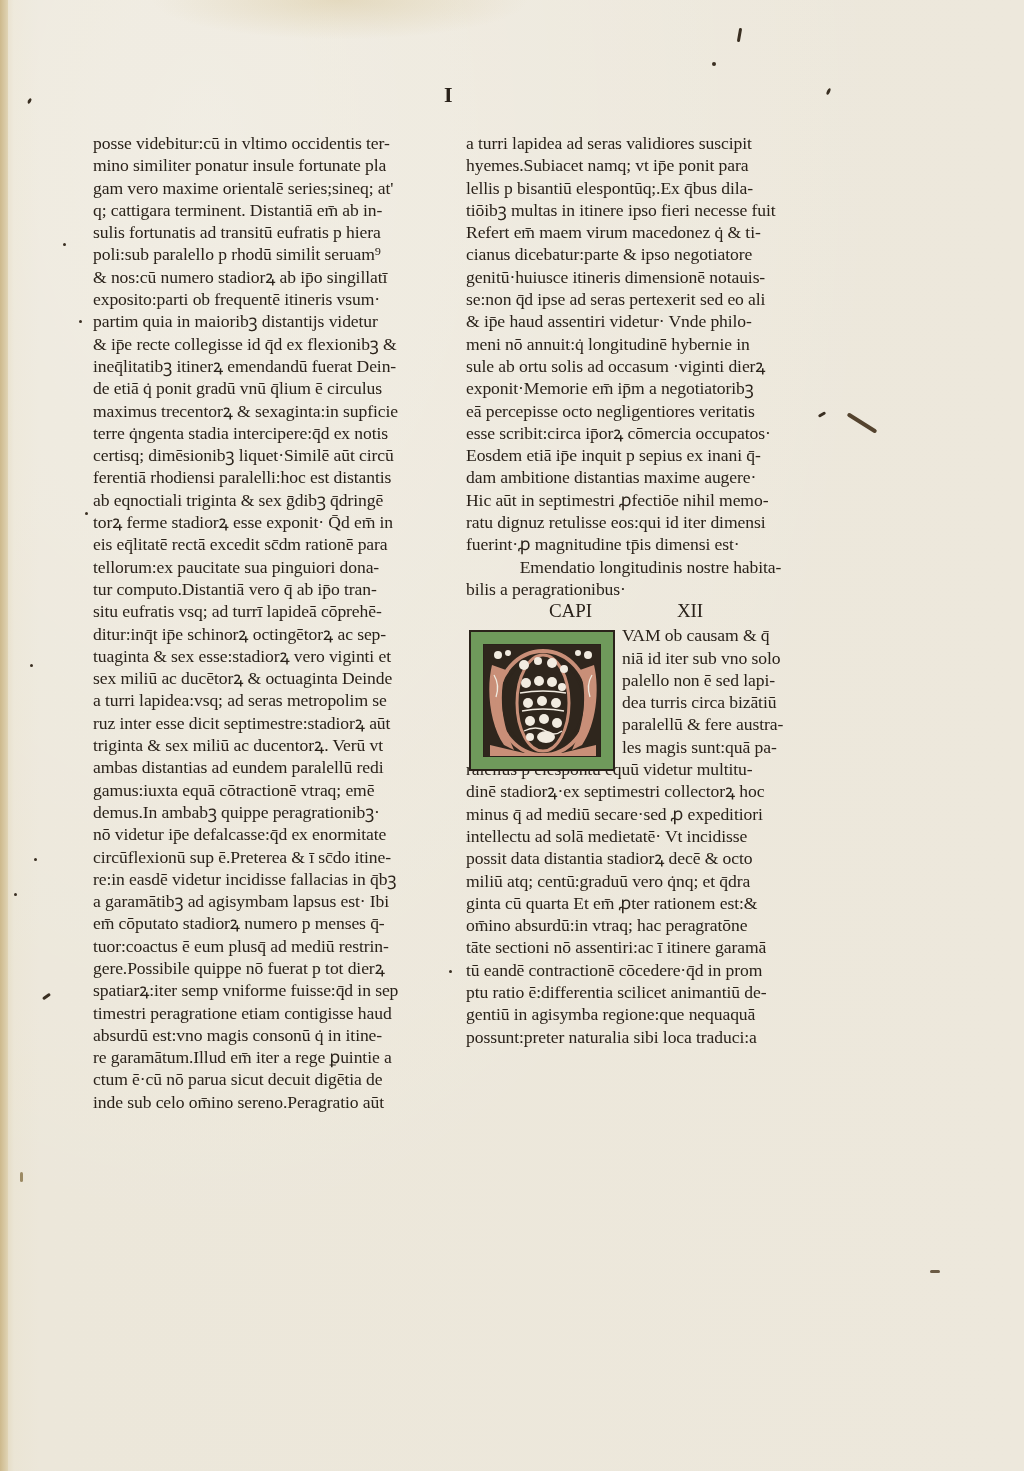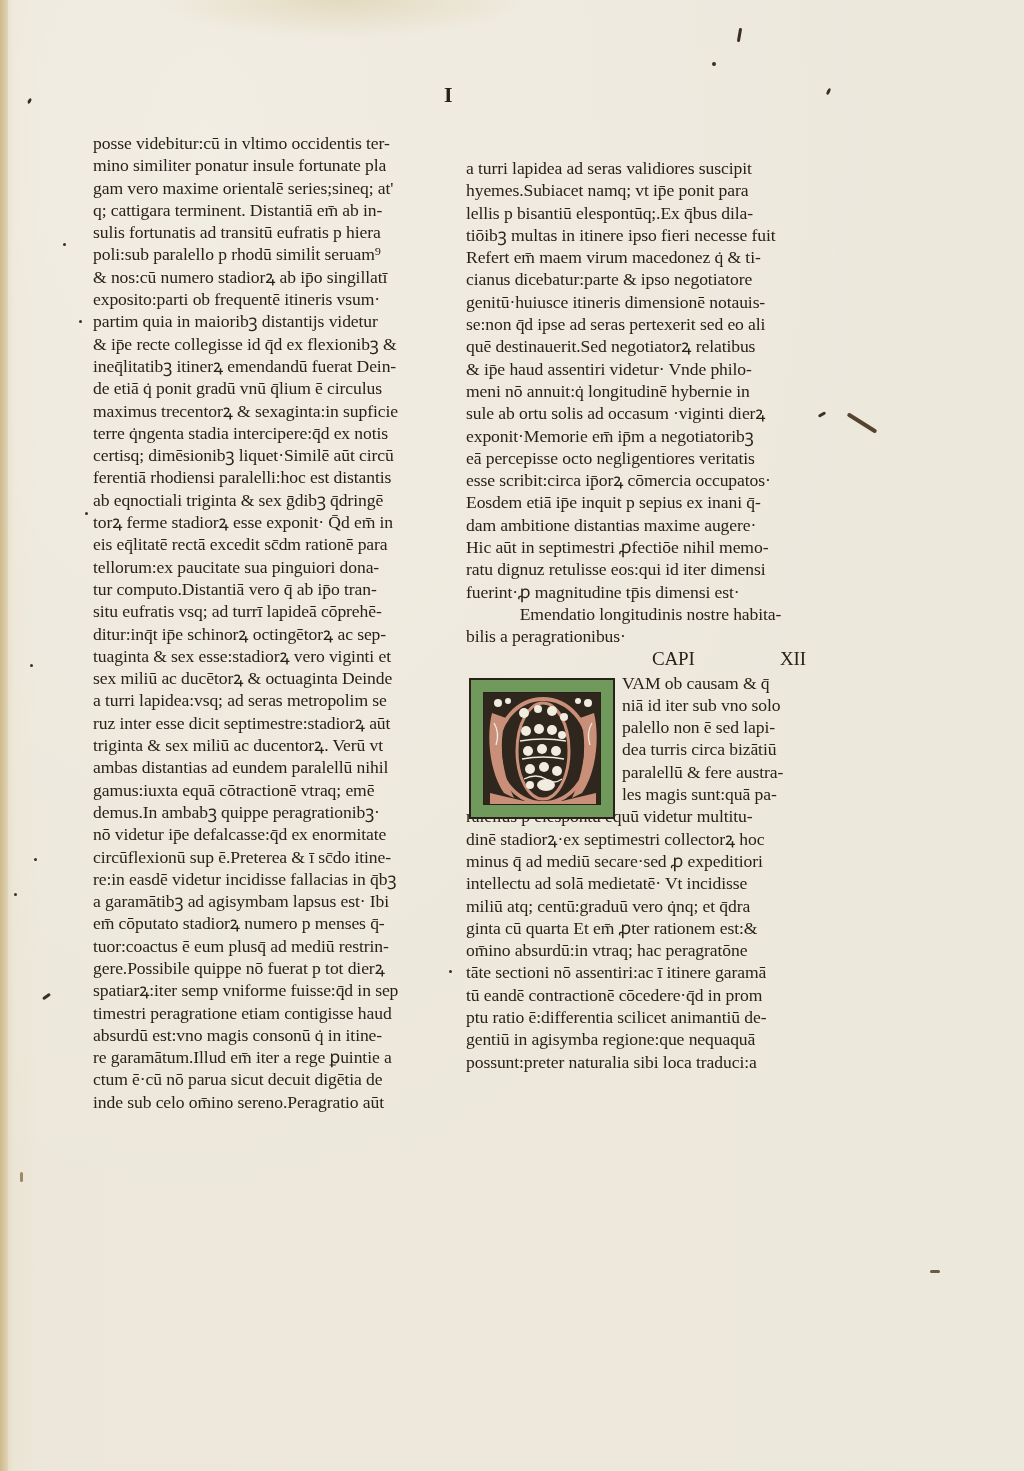--- a/index.html
+++ b/index.html
@@ -28,25 +28,25 @@
       position: absolute; left: 444px; top: 82px;
       font-size: 22px; font-weight: bold; color: #2a221a;
     }
     .column {
       position: absolute; top: 132px;
       font-size: 17.6px; line-height: 22.3px;
       letter-spacing: -0.1px;
       white-space: nowrap;
     }
     .col-left { left: 93px; width: 345px; }
-    .col-right { left: 466px; width: 340px; margin-top: 25px; }
+    .col-right { left: 466px; width: 340px; }
     .line { display: block; height: 22.3px; }
     .indent { padding-left: 29px; text-align: center; }
     .chapter {
-      display: flex; height: 24px; font-size: 19px; padding-left: 83px; justify-content: flex-end;
+      display: flex; height: 24px; font-size: 19px; padding-left: 83px;
     }
     .chapter .cap-label { width: 128px; }
     .initial-block { position: relative; }
     .initial {
       position: absolute; left: 3px; top: 6px;
       width: 146px; height: 141px;
       background: #6f9a5b;
       border: 2px solid #2a221a;
       box-sizing: border-box;
     }
@@ -110,21 +110,21 @@
     <span class="line">eis eq̄litatē rectā excedit sc̄dm rationē para</span>
     <span class="line">tellorum:ex paucitate sua pinguiori dona-</span>
     <span class="line">tur computo.Distantiā vero q̄ ab ip̄o tran-</span>
     <span class="line">situ eufratis vsq; ad turrī lapideā cōprehē-</span>
     <span class="line">ditur:inq̄t ip̄e schinorꝝ octingētorꝝ ac sep-</span>
     <span class="line">tuaginta &amp; sex esse:stadiorꝝ vero viginti et</span>
     <span class="line">sex miliū ac ducētorꝝ &amp; octuaginta Deinde</span>
     <span class="line">a turri lapidea:vsq; ad seras metropolim se</span>
     <span class="line">ruz inter esse dicit septimestre:stadiorꝝ aūt</span>
     <span class="line">triginta &amp; sex miliū ac ducentorꝝ. Verū vt</span>
-    <span class="line">ambas distantias ad eundem paralellū nihil</span>
+    <span class="line">ambas distantias ad eundem paralellū redi</span>
     <span class="line">gamus:iuxta equā cōtractionē vtraq; emē</span>
     <span class="line">demus.In ambabꝫ quippe peragrationibꝫ·</span>
     <span class="line">nō videtur ip̄e defalcasse:q̄d ex enormitate</span>
     <span class="line">circūflexionū sup ē.Preterea &amp; ī sc̄do itine-</span>
     <span class="line">re:in easdē videtur incidisse fallacias in q̄bꝫ</span>
     <span class="line">a garamātibꝫ ad agisymbam lapsus est· Ibi</span>
     <span class="line">em̄ cōputato stadiorꝝ numero p menses q̄-</span>
     <span class="line">tuor:coactus ē eum plusq̄ ad mediū restrin-</span>
     <span class="line">gere.Possibile quippe nō fuerat p tot dierꝝ</span>
     <span class="line">spatiarꝝ:iter semp vniforme fuisse:q̄d in sep</span>
@@ -137,21 +137,20 @@
 
   <div class="column col-right">
     <span class="line">a turri lapidea ad seras validiores suscipit</span>
     <span class="line">hyemes.Subiacet namq; vt ip̄e ponit para</span>
     <span class="line">lellis p bisantiū elespontūq;.Ex q̄bus dila-</span>
     <span class="line">tiōibꝫ multas in itinere ipso fieri necesse fuit</span>
     <span class="line">Refert em̄ maem virum macedonez q̇ &amp; ti-</span>
     <span class="line">cianus dicebatur:parte &amp; ipso negotiatore</span>
     <span class="line">genitū·huiusce itineris dimensionē notauis-</span>
     <span class="line">se:non q̄d ipse ad seras pertexerit sed eo ali</span>
-    <span class="line">quē destinauerit.Sed negotiatorꝝ relatibus</span>
     <span class="line">&amp; ip̄e haud assentiri videtur· Vnde philo-</span>
     <span class="line">meni nō annuit:q̇ longitudinē hybernie in</span>
     <span class="line">sule ab ortu solis ad occasum ·viginti dierꝝ</span>
     <span class="line">exponit·Memorie em̄ ip̄m a negotiatoribꝫ</span>
     <span class="line">eā percepisse octo negligentiores veritatis</span>
     <span class="line">esse scribit:circa ip̄orꝝ cōmercia occupatos·</span>
     <span class="line">Eosdem etiā ip̄e inquit p sepius ex inani q̄-</span>
     <span class="line">dam ambitione distantias maxime augere·</span>
     <span class="line">Hic aūt in septimestri ꝓfectiōe nihil memo-</span>
     <span class="line">ratu dignuz retulisse eos:qui id iter dimensi</span>
@@ -213,20 +212,21 @@
       <span class="drop-line">palello non ē sed lapi-</span>
       <span class="drop-line">dea turris circa bizātiū</span>
       <span class="drop-line">paralellū &amp; fere austra-</span>
       <span class="drop-line">les magis sunt:quā pa-</span>
     </div>
 
     <span class="line">ralellus p elespontū equū videtur multitu-</span>
     <span class="line">dinē stadiorꝝ·ex septimestri collectorꝝ hoc</span>
     <span class="line">minus q̄ ad mediū secare·sed ꝓ expeditiori</span>
     <span class="line">intellectu ad solā medietatē· Vt incidisse</span>
+    <span class="line">possit data distantia stadiorꝝ decē &amp; octo</span>
     <span class="line">miliū atq; centū:graduū vero q̇nq; et q̄dra</span>
     <span class="line">ginta cū quarta Et em̄ ꝓter rationem est:&amp;</span>
     <span class="line">om̄ino absurdū:in vtraq; hac peragratōne</span>
     <span class="line">tāte sectioni nō assentiri:ac ī itinere garamā</span>
     <span class="line">tū eandē contractionē cōcedere·q̄d in prom</span>
     <span class="line">ptu ratio ē:differentia scilicet animantiū de-</span>
     <span class="line">gentiū in agisymba regione:que nequaquā</span>
     <span class="line">possunt:preter naturalia sibi loca traduci:a</span>
   </div>
 </div>

